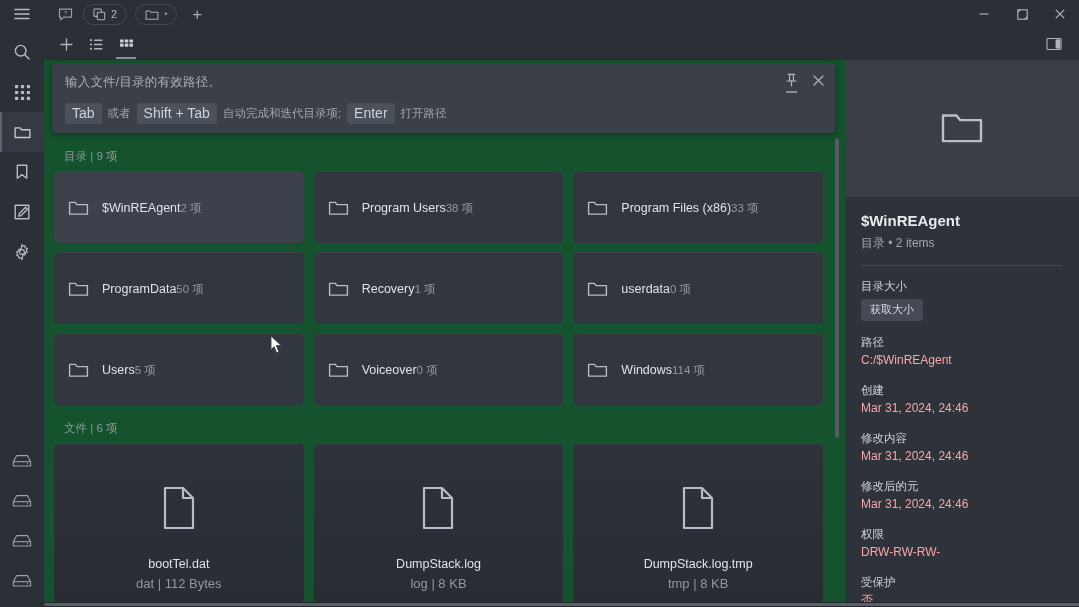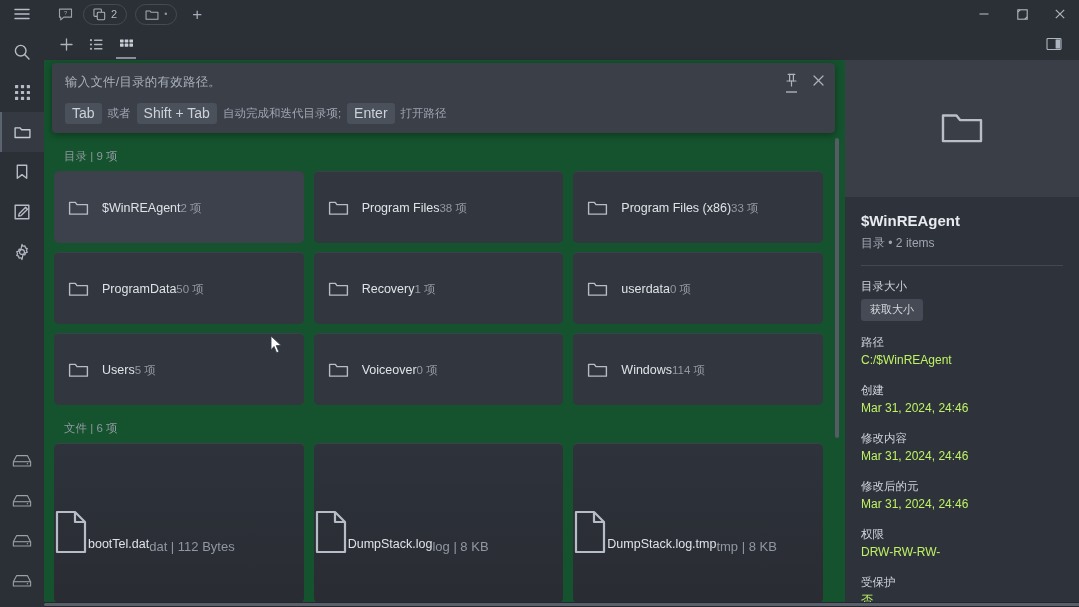--- a/index.html
+++ b/index.html
@@ -160,21 +160,21 @@
   .folder-card .fname {
     font-size: 12.5px; color: #dfe3e8; white-space: nowrap;
     overflow: hidden; text-overflow: ellipsis; line-height: 1.3;
   }
   .folder-card .fsub { font-size: 11.5px; color: #9197a1; line-height: 1.45; }
 
   .file-card {
     height: 160px; background: #2e3views; border-radius: 5px;
     background: linear-gradient(180deg,#2e323a 0%, #292c33 100%);
     border-top: 1px solid #3b404a;
-    display: flex; 
+    display: flex; flex-direction: column;
     align-items: center; justify-content: flex-start;
     padding-top: 42px;
   }
   .file-card .ficon { color: #b7bdc6; margin-bottom: 22px; }
   .file-card .fname { font-size: 12.5px; color: #dfe3e8; line-height: 1.3; }
   .file-card .fsub { font-size: 13px; color: #9197a1; margin-top: 4px; }
 
   
   .vbar {
     position: absolute; right: 6px; top: 78px; bottom: 8px; width: 4px;
@@ -206,21 +206,21 @@
     background: #3a3e46;
     display: flex; align-items: center; justify-content: center;
     color: #b9bfc8;
   }
   .dinfo { padding: 14px 16px 0 16px; overflow: hidden; }
   .dtitle { font-size: 15px; color: #e7eaee; font-weight: bold; line-height: 1.35; }
   .dsub { font-size: 12px; color: #a0a6b0; margin-top: 4px; }
   .drule { height: 1px; background: #434852; margin: 13px 0 12px 0; }
   .dfield { margin-bottom: 13px; }
   .dlabel { font-size: 11.5px; color: #cfd4db; line-height: 1.4; }
-  .dvalue { font-size: 12px; color: #bef264; margin-top: 2px; line-height: 1.4; }
+  .dvalue { font-size: 12px; color: #fca5a5; margin-top: 2px; line-height: 1.4; }
   .dbtn {
     display: inline-block; margin-top: 5px;
     background: #454a54; border-radius: 3px;
     padding: 3px 9px 4px; font-size: 11px; color: #d3d8de;
   }
 
   
   .cursor { position: absolute; left: 226px; top: 275px; z-index: 20; pointer-events: none; }
 </style>
 </head>
@@ -454,21 +454,21 @@
                     </svg>
                   </span>
                   <span class="meta"><span class="fname">$WinREAgent</span><span class="fsub">2 项</span></span>
                 </div>
                 <div class="folder-card">
                   <span class="ficon">
                     <svg width="21" height="18" viewBox="0 0 22 19" fill="none" stroke="#b7bdc6" stroke-width="1.45" stroke-linejoin="round">
                       <path d="M1.6 3.6h6.1l1.7 2.3h11V16H1.6z"></path>
                     </svg>
                   </span>
-                  <span class="meta"><span class="fname">Program Files</span><span class="fsub">38 项</span></span>
+                  <span class="meta"><span class="fname">Program Users</span><span class="fsub">38 项</span></span>
                 </div>
                 <div class="folder-card">
                   <span class="ficon">
                     <svg width="21" height="18" viewBox="0 0 22 19" fill="none" stroke="#b7bdc6" stroke-width="1.45" stroke-linejoin="round">
                       <path d="M1.6 3.6h6.1l1.7 2.3h11V16H1.6z"></path>
                     </svg>
                   </span>
                   <span class="meta"><span class="fname">Program Files (x86)</span><span class="fsub">33 项</span></span>
                 </div>
                 <div class="folder-card">

